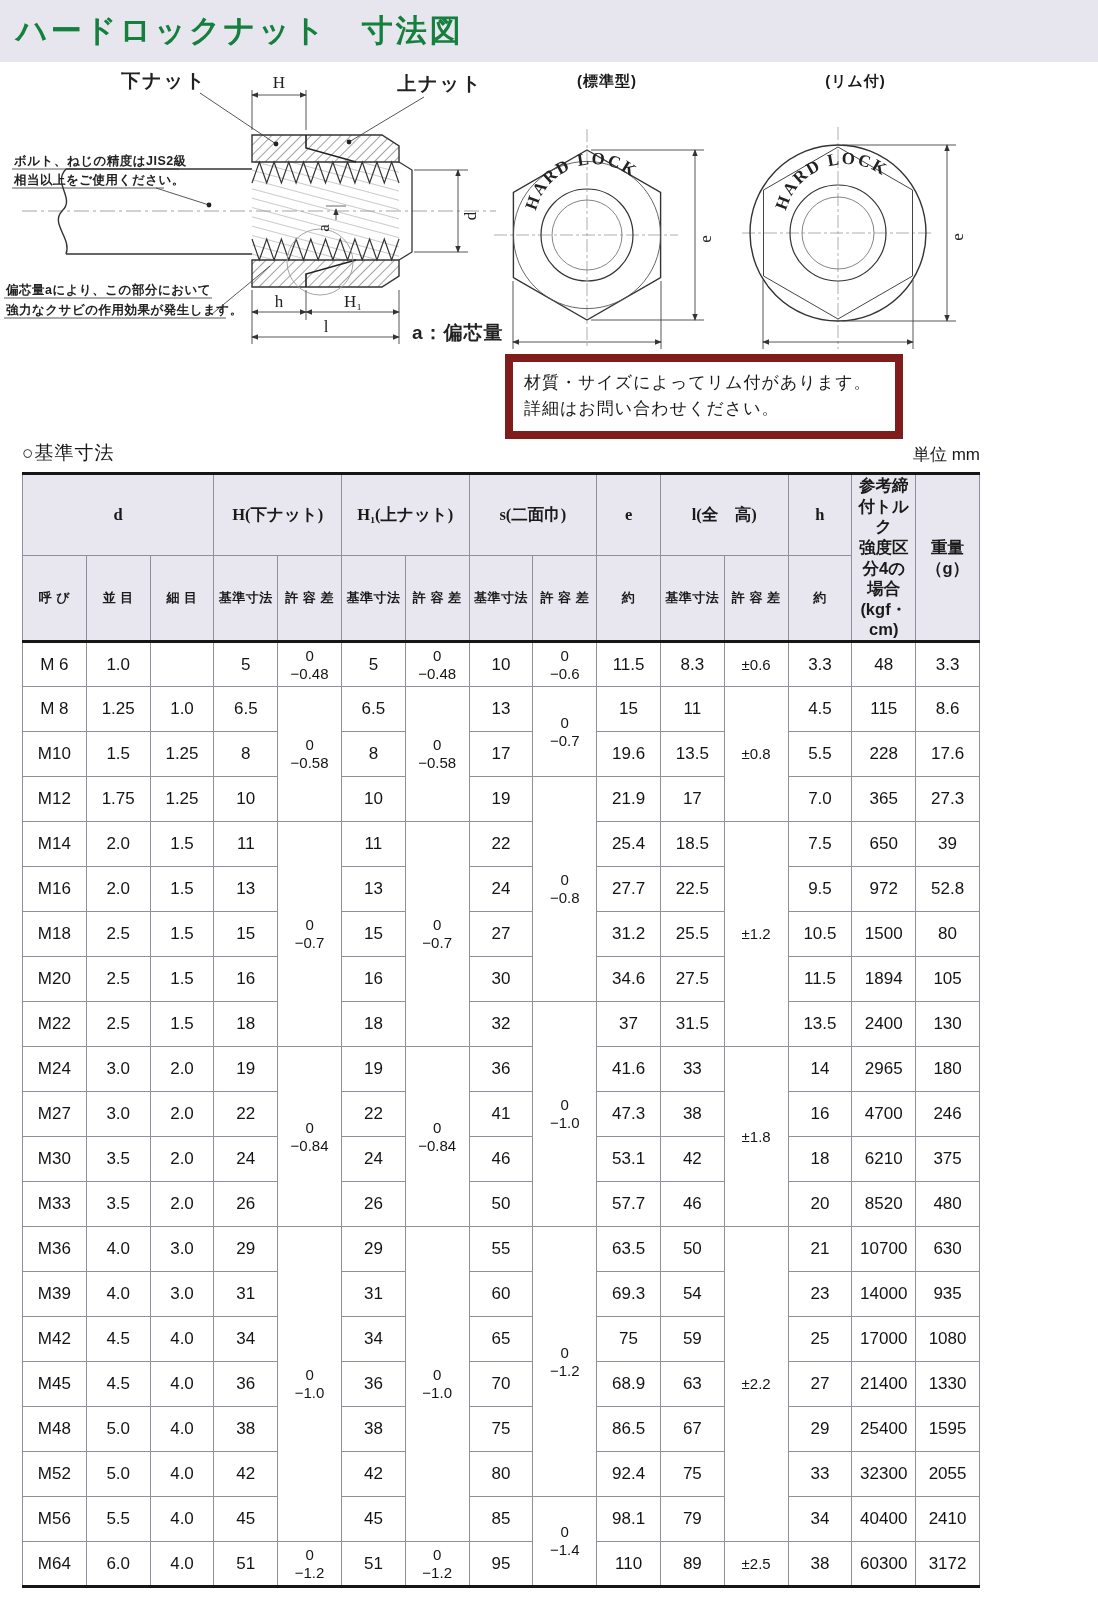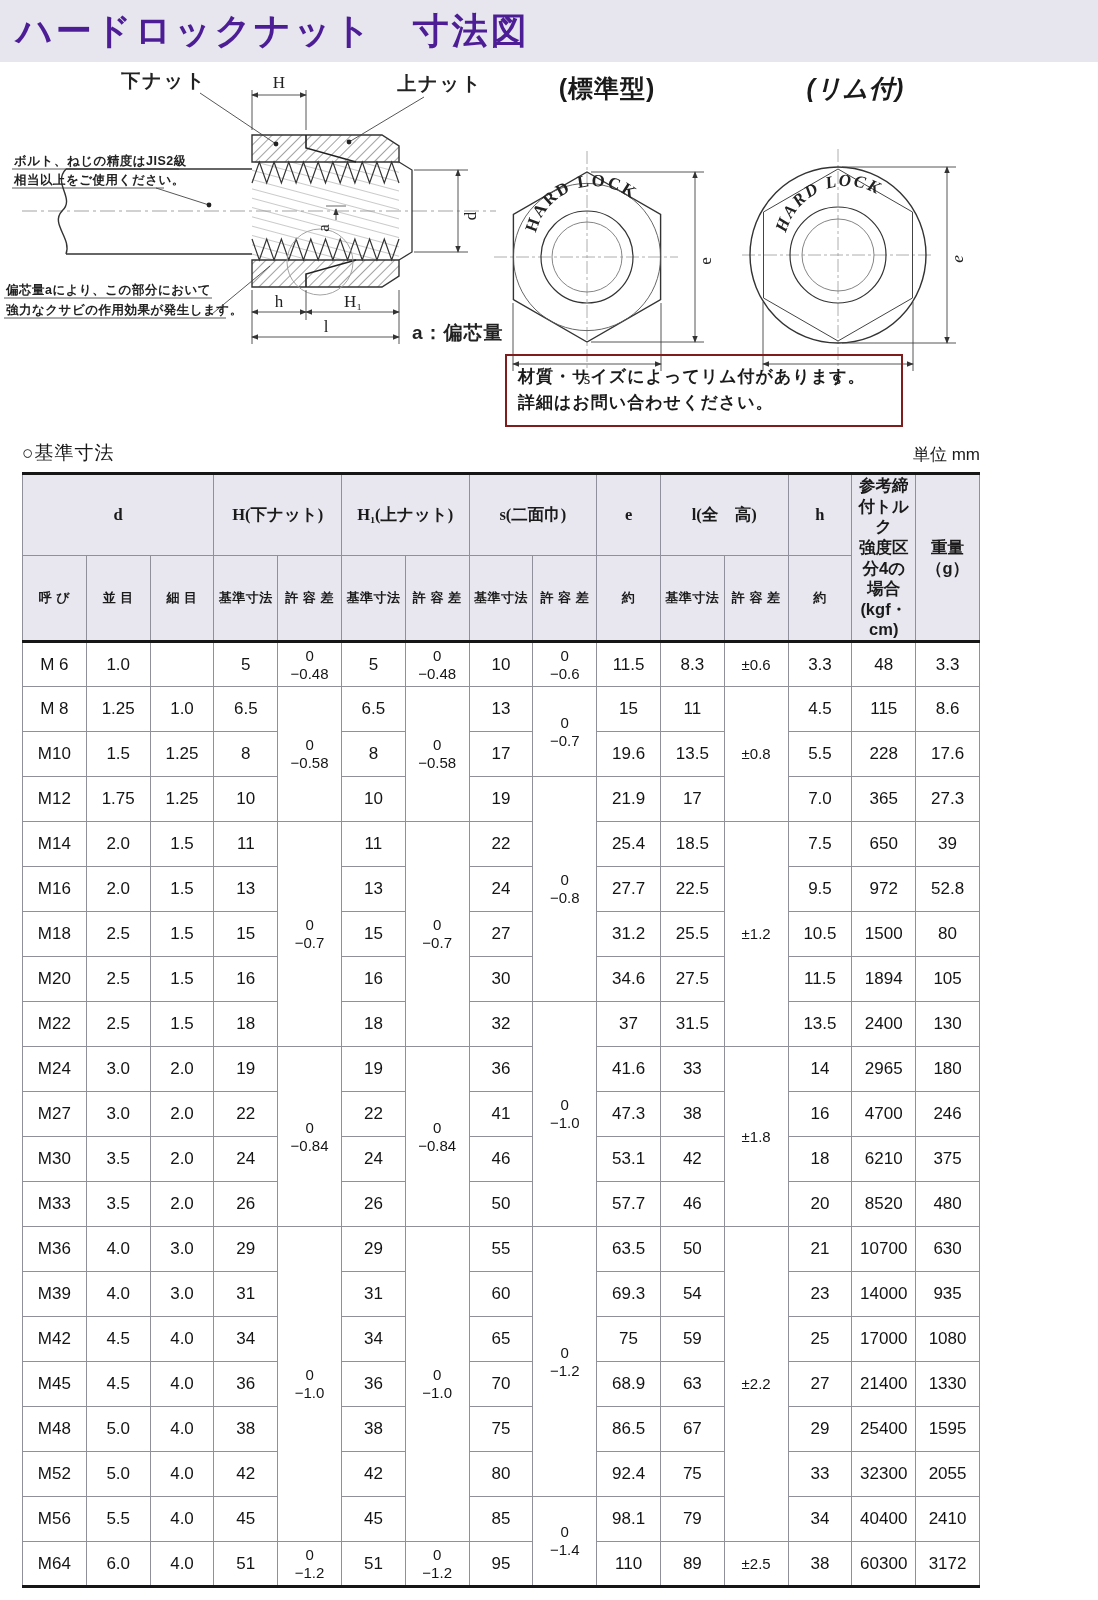--- a/index.html
+++ b/index.html
@@ -6,33 +6,33 @@
   html,body { background:#fff; }
   body {
     width:1098px; height:1600px; position:relative; overflow:hidden;
     font-family:"Liberation Sans","DejaVu Sans",sans-serif; color:#1a1a1a;
   }
   
   .titlebar {
     width:1098px; height:62px; background:#e7e6ee;
     display:flex; align-items:center; padding-left:16px;
   }
-  .titlebar h1 { font-size:36px; font-weight:bold; letter-spacing:3px; color:#4c1d95; }
+  .titlebar h1 { font-size:31px; font-weight:bold; letter-spacing:3px; color:#15803d; }
 
   
   .diagrams { position:relative; width:1098px; height:368px; }
   .cross-panel { position:absolute; left:4px; top:4px; width:505px; height:305px; }
   .hex-panel { position:absolute; text-align:center; }
   .hex-panel.std { left:492px; top:10px; width:230px; }
-  .hex-panel.rim { left:738px; top:10px; width:235px;font-style:italic; }
-  .hex-caption { font-size:25px; font-weight:bold; margin-bottom:16px; letter-spacing:1px; }
+  .hex-panel.rim { left:738px; top:10px; width:235px; }
+  .hex-caption { font-size:15px; font-weight:bold; margin-bottom:8px; letter-spacing:1px; }
   .info-box {
     position:absolute; left:505px; top:292px; width:398px;
-    border:2px solid #7f1d1d; padding:8px 11px;
-    font-size:17px; font-weight:bold; line-height:1.55; letter-spacing:1px;
+    border:8px solid #7f1d1d; padding:8px 11px;
+    font-size:17px; font-weight:normal; line-height:1.55; letter-spacing:1px;
   }
   svg text { fill:#222; }
   .jp-label { font-size:19px; font-weight:bold; letter-spacing:2px; }
   .small-note { font-size:12.5px; font-weight:600; letter-spacing:0.5px; }
   .dim-letter { font-family:"Liberation Serif","DejaVu Serif",serif; font-size:17px; }
   .stamp { font-family:"Liberation Serif","DejaVu Serif",serif; font-size:17px; font-weight:bold; letter-spacing:2px; }
   .ecc-label { font-size:19px; font-weight:bold; letter-spacing:1px; }
 
   
   .table-meta {

